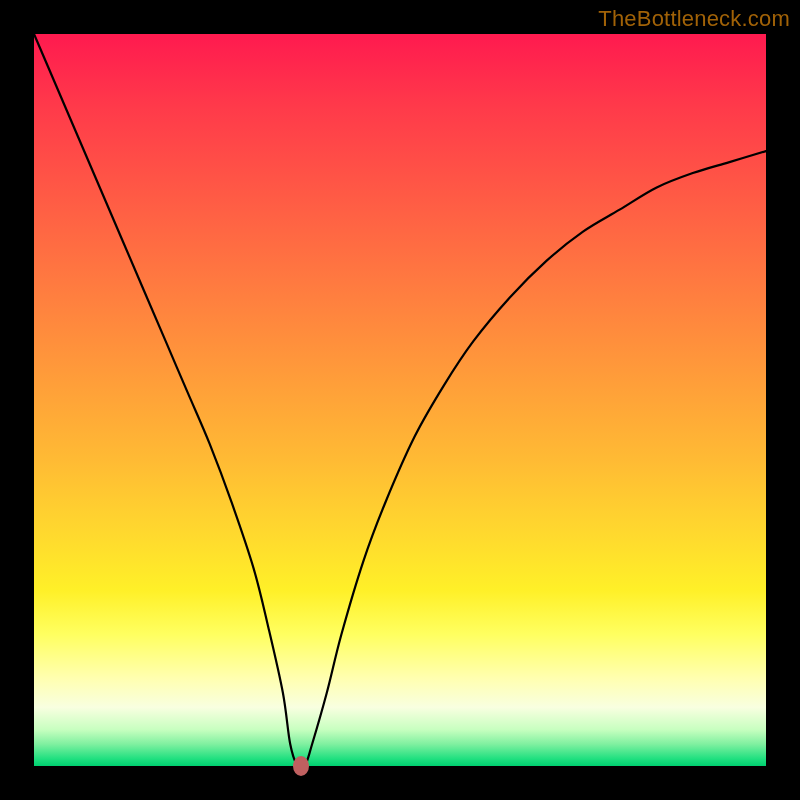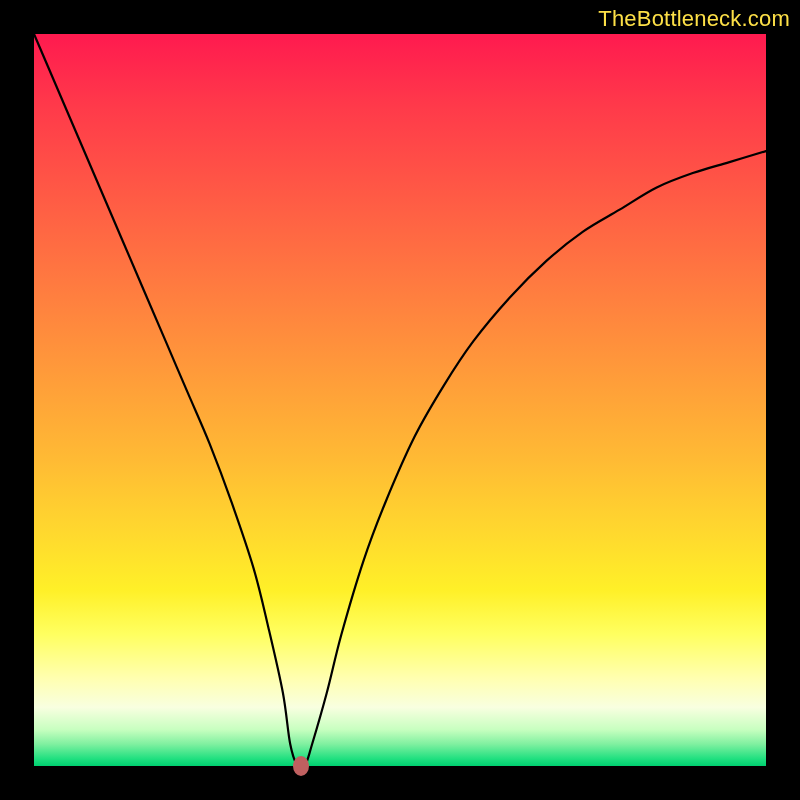--- a/index.html
+++ b/index.html
@@ -40,21 +40,21 @@
       #c8ffc0 95%,
       #80f0a0 97%,
       #20e080 99%,
       #00d070 100%
     );
   }
   .attribution {
     position: absolute;
     top: 6px;
     right: 10px;
-    color: #fde047;
+    color: #a16207;
     font-size: 22px;
     letter-spacing: 0.2px;
     font-weight: 400;
     user-select: none;
   }
   svg.curve {
     position: absolute;
     left: 0;
     top: 0;
     width: 732px;

